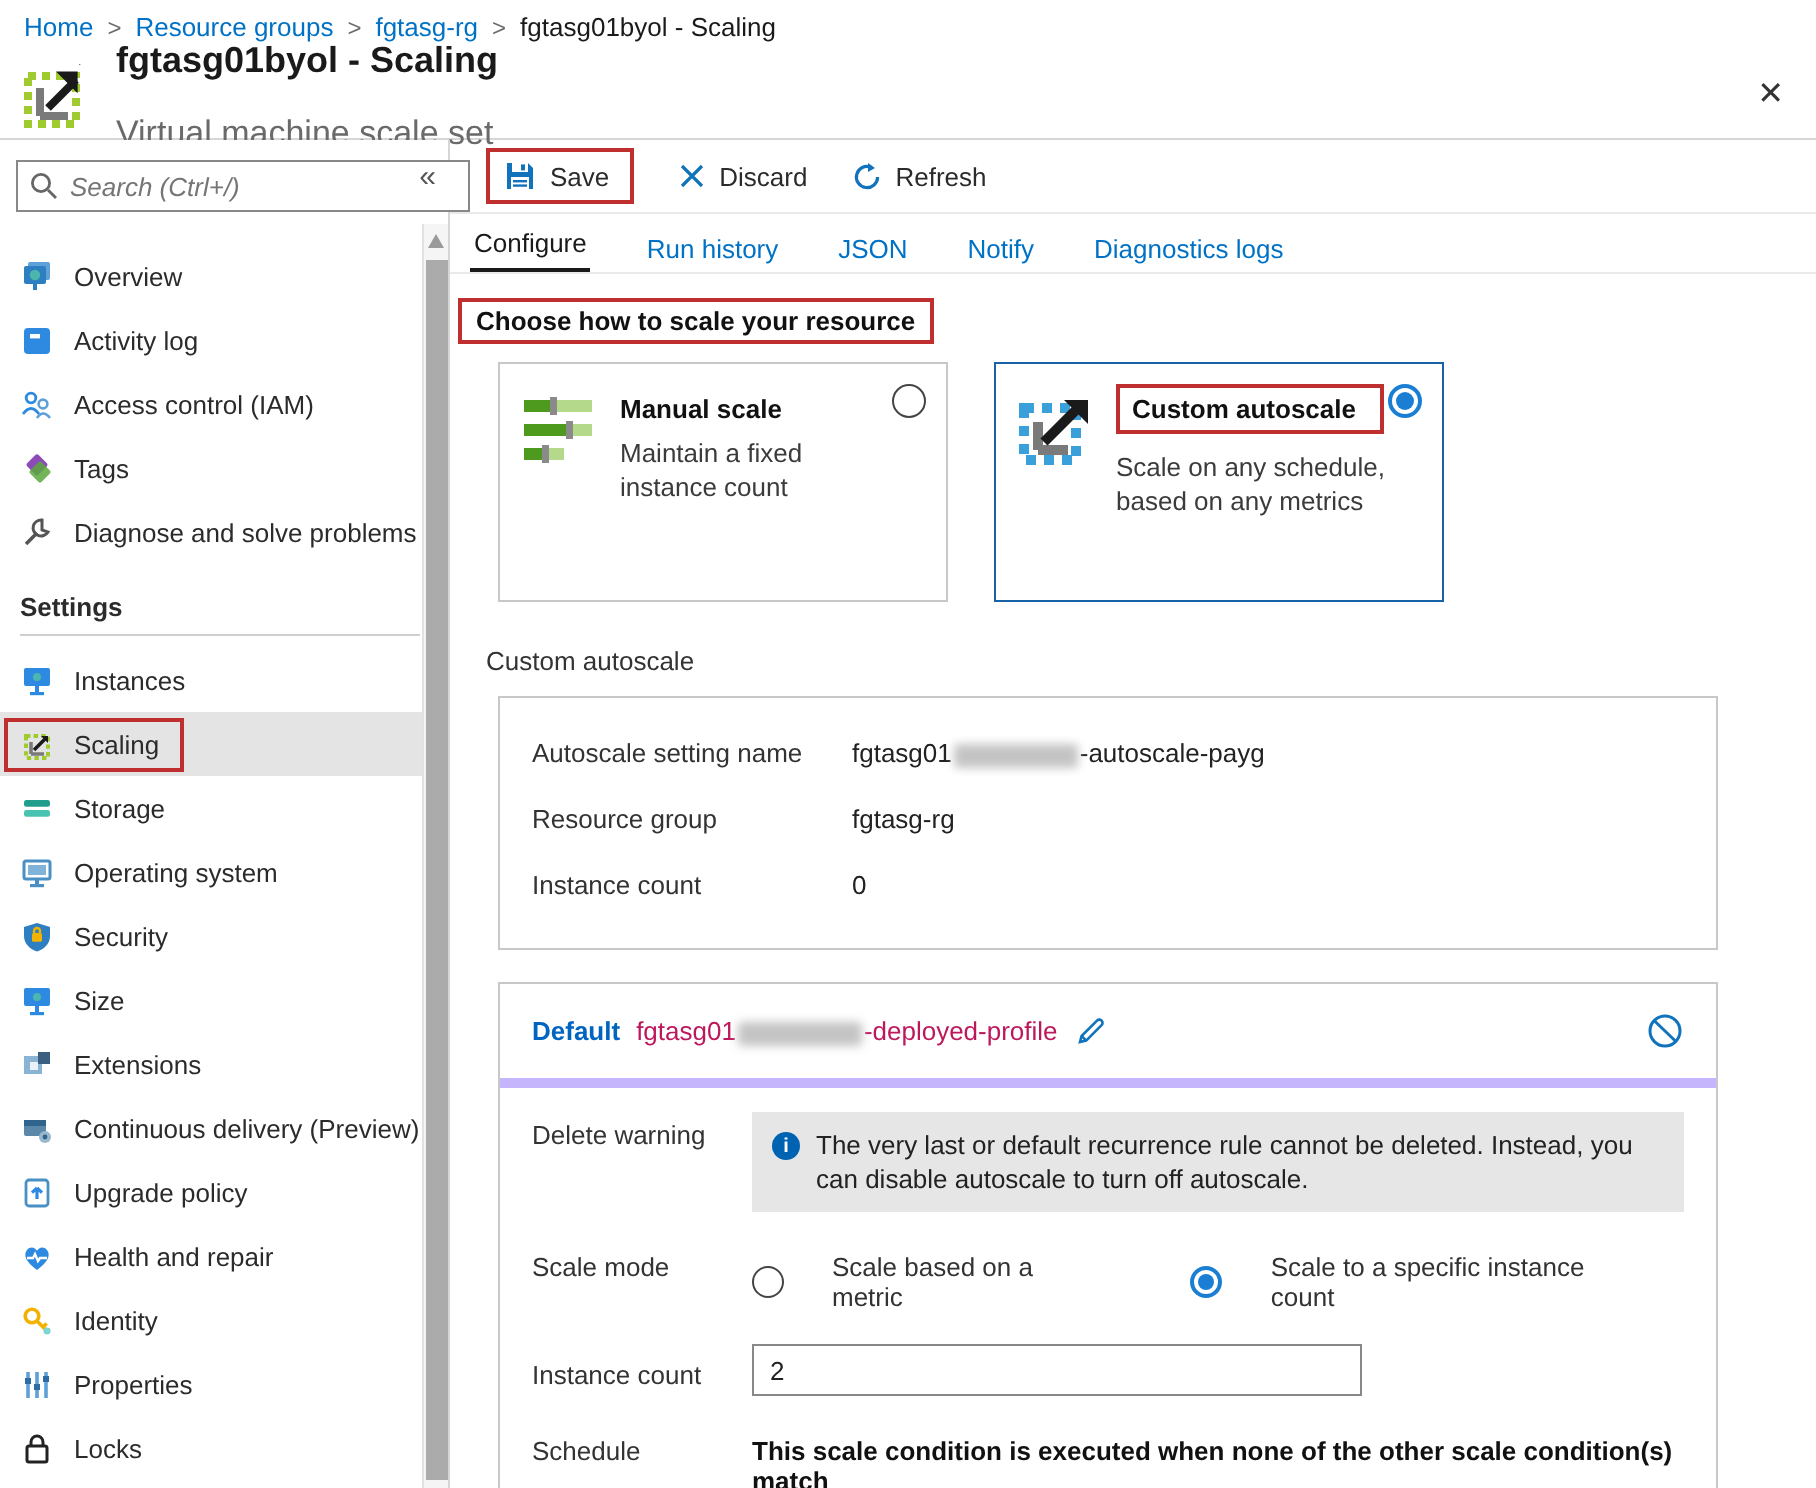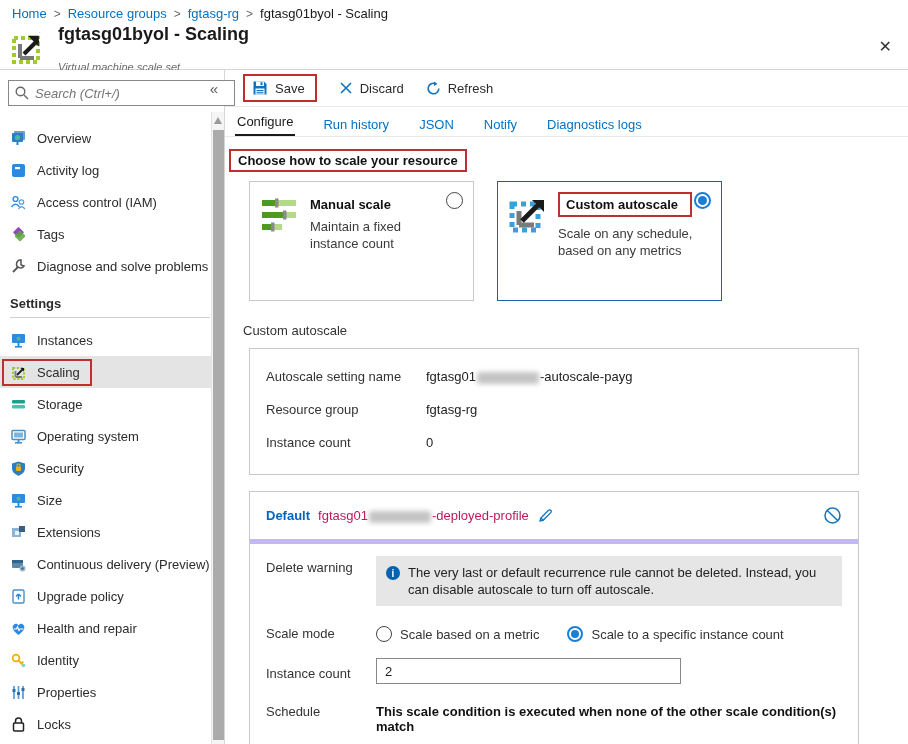--- a/index.html
+++ b/index.html
@@ -9,21 +9,21 @@
   
   .breadcrumb { height:27px; display:flex; align-items:center; padding-left:12px; gap:7px;
     background:#fff; }
   .breadcrumb a { color:#0072c6; text-decoration:none; cursor:pointer; }
   .breadcrumb .sep { color:#6b6b6b; font-size:12px; }
   .breadcrumb .current { color:#1a1a1a; }
 
   .titlebar { height:43px; display:flex; align-items:center; padding:0 12px; border-bottom:1px solid #d6d6d6; position:relative; }
   .titlebar .ticon { width:36px; height:32px; margin-right:10px; flex:0 0 auto; }
   .titlebar .tmain { font-size:18px; font-weight:bold; color:#1a1a1a; line-height:20px; }
-  .titlebar .tsub { font-size:11px; color:#6a6a6a; margin-top:17px;font-style:italic; }
+  .titlebar .tsub { font-size:17px; color:#6a6a6a; margin-top:17px; }
   .close-x { position:absolute; right:16px; top:10px; font-size:16px; color:#333; cursor:pointer; }
 
   .shell { display:flex; height:674px; }
 
   
   .sidebar { width:225px; border-right:1px solid #d6d6d6; position:relative; background:#fff; flex:0 0 auto; }
   .searchrow { padding:10px 24px 8px 8px; position:relative; }
   .searchbox { width:227px; height:26px; border:1px solid #8a8886; background:#fff; display:flex; align-items:center; padding:0 6px; }
   .searchbox input { border:none; outline:none; width:100%; font-style:italic; color:#666;
      font-family:"Liberation Sans", sans-serif; font-size:13px; background:transparent; }
@@ -84,21 +84,21 @@
   .profile-head .pvalue { color:#be185d; }
   .profile-head .pedit { margin-left:8px; cursor:pointer; }
   .profile-head .pblock { margin-left:auto; cursor:pointer; }
 
   .profile-body { padding:12px 16px 14px 16px; }
   .prow { display:flex; margin-bottom:16px; }
   .prow .plabel { width:110px; color:#333; flex:0 0 auto; padding-top:4px; }
   .infobox { background:#e6e6e6; padding:8px 10px; width:470px; display:flex; gap:8px; line-height:17px; color:#222; }
   .iicon { width:14px; height:14px; border-radius:50%; background:#0063b1; color:#fff; font-size:10px; font-weight:bold;
      display:inline-flex; align-items:center; justify-content:center; flex:0 0 auto; margin-top:2px; }
-  .radioline { display:flex; align-items:center; gap:8px; padding-top:4px; }
+  .radioline { display:flex; align-items:center; gap:24px; padding-top:4px; }
   .rdot { width:16px; height:16px; border-radius:50%; border:1px solid #444; background:#fff; position:relative; flex:0 0 auto; cursor:pointer; }
   .rdot.on { border:2px solid #1a7fd4; }
   .rdot.on::after { content:""; position:absolute; inset:2px; border-radius:50%; background:#1a7fd4; }
   .rlabel { color:#333; margin-right:20px; }
   .cinput { width:305px; height:26px; border:1px solid #8a8886; padding:0 8px; font-size:13px; color:#222;
      font-family:"Liberation Sans", sans-serif; }
   .sched { font-weight:bold; color:#111; padding-top:4px; }
 </style>
 </head>
 <body>

